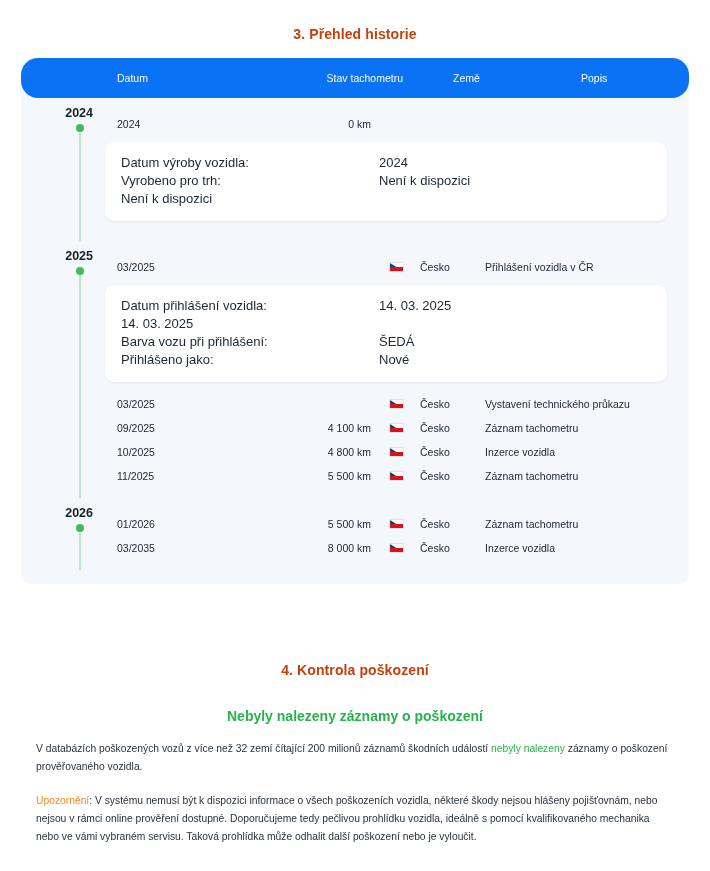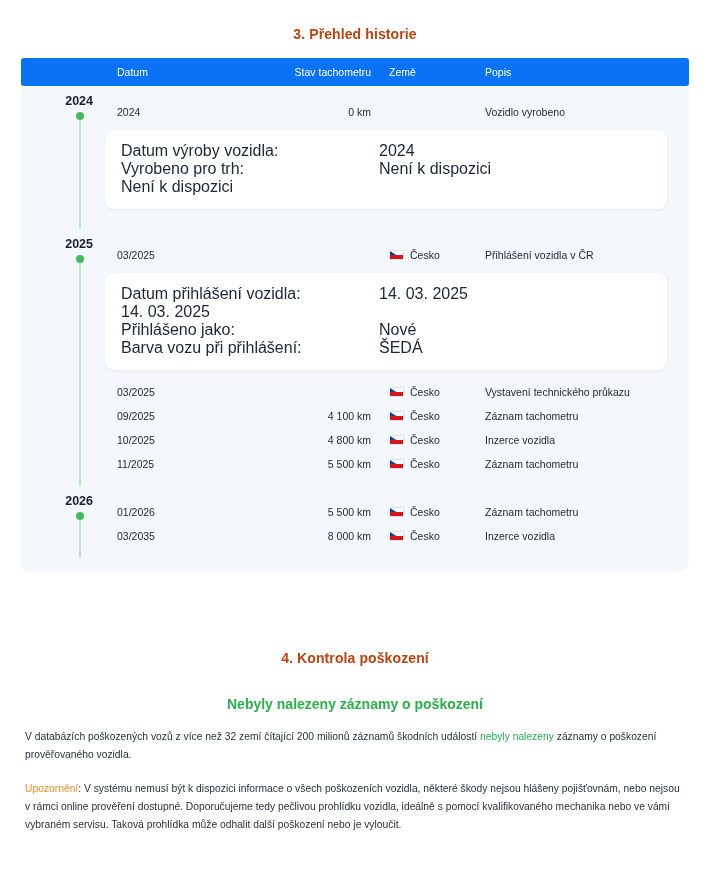--- a/index.html
+++ b/index.html
@@ -30,27 +30,28 @@
   }
   .history-wrap {
     margin: 0 21px;
     background: #f4f7fc;
     border-radius: 10px;
     padding-bottom: 14px;
   }
   .history-head {
     background: #0a72f5;
     color: #ffffff;
-    border-radius: 3px;
-    height: 28px;
+    border-radius: 17px;
+    height: 40px;
     display: flex;
     align-items: center;
     font-size: 10.5px;
     font-weight: normal;
     position: relative;
+    gap: 32px;
   }
   .col-date   { width: 190px; padding-left: 96px; }
   .col-odo    { width: 160px; text-align: right; }
   .col-ctry   { width: 96px;  padding-left: 18px; }
   .col-desc   { flex: 1;      padding-left: 18px; }
 
   .year-block {
     position: relative;
     padding-left: 0;
   }
@@ -84,21 +85,21 @@
 
   .row {
     display: flex;
     align-items: center;
     height: 24px;
     font-size: 10.5px;
     color: #1b2733;
   }
   .row .col-date { padding-left: 96px; }
   .row .col-odo  { }
-  .row .col-ctry { display: flex; align-items: center; gap: 6px; }
+  .row .col-ctry { display: flex; align-items: center; gap: 16px; }
 
   .flag {
     display: inline-block;
     width: 15px;
     height: 10px;
     border-radius: 1.5px;
     position: relative;
     overflow: hidden;
     background: #ffffff;
     border: 0.5px solid #dbe2ea;
@@ -119,34 +120,34 @@
 
   .detail-card {
     margin: 6px 22px 10px 84px;
     background: #ffffff;
     border-radius: 9px;
     padding: 12px 16px 13px 16px;
     box-shadow: 0 1px 3px rgba(20,40,70,.07);
   }
   .detail-row {
     display: flex;
-    font-size: 16px;
+    font-size: 13px;
     line-height: 18px;
     color: #1b2733;
     justify-content: center;
   }
   .detail-label { width: 258px; }
   .detail-value { flex: 1; }
 
   .group-spacer { height: 10px; }
 
   
   .damage-section {
     margin-top: 52px;
-    padding: 0 25px;
+    padding: 0 36px;
   }
   .damage-ok {
     text-align: center;
     color: #27b34a;
     font-size: 14px;
     font-weight: bold;
     margin: 14px 0 16px 0;
   }
   .para {
     font-size: 10.3px;
@@ -179,21 +180,20 @@
           <div class="timeline"></div>
           <div class="timeline-dot"></div>
           <div class="year-label">2024</div>
           <div style="padding-top: 14px;">
             <div class="row">
               <div class="col-date">2024</div>
               <div class="col-odo">0 km</div>
               <div class="col-ctry">
                 <span></span>
               </div>
-              <div class="col-desc">Vozidlo vyrobeno</div>
             </div>
             <div class="detail-card">
               <div class="detail-row">
                 <div class="detail-label">Datum výroby vozidla:</div>
                 <div class="detail-value">2024</div>
               </div>
               <div class="detail-row">
                 <div class="detail-label">Vyrobeno pro trh:</div>
                 <div class="detail-value">Není k dispozici</div>
               </div>
@@ -223,26 +223,26 @@
             </div>
             <div class="detail-card">
               <div class="detail-row">
                 <div class="detail-label">Datum přihlášení vozidla:</div>
                 <div class="detail-value">14. 03. 2025</div>
               </div>
               <div class="detail-row">
                 <div class="detail-value">14. 03. 2025</div>
               </div>
               <div class="detail-row">
+                <div class="detail-label">Barva vozu při přihlášení:</div>
+                <div class="detail-value">ŠEDÁ</div>
+              </div>
+              <div class="detail-row">
                 <div class="detail-label">Přihlášeno jako:</div>
                 <div class="detail-value">Nové</div>
-              </div>
-              <div class="detail-row">
-                <div class="detail-label">Barva vozu při přihlášení:</div>
-                <div class="detail-value">ŠEDÁ</div>
               </div>
             </div>
             <div class="row">
               <div class="col-date">03/2025</div>
               <div class="col-odo"></div>
               <div class="col-ctry">
                 <span class="flag">
                   <span class="blue"></span>
                   <span class="red"></span>
                 </span>

